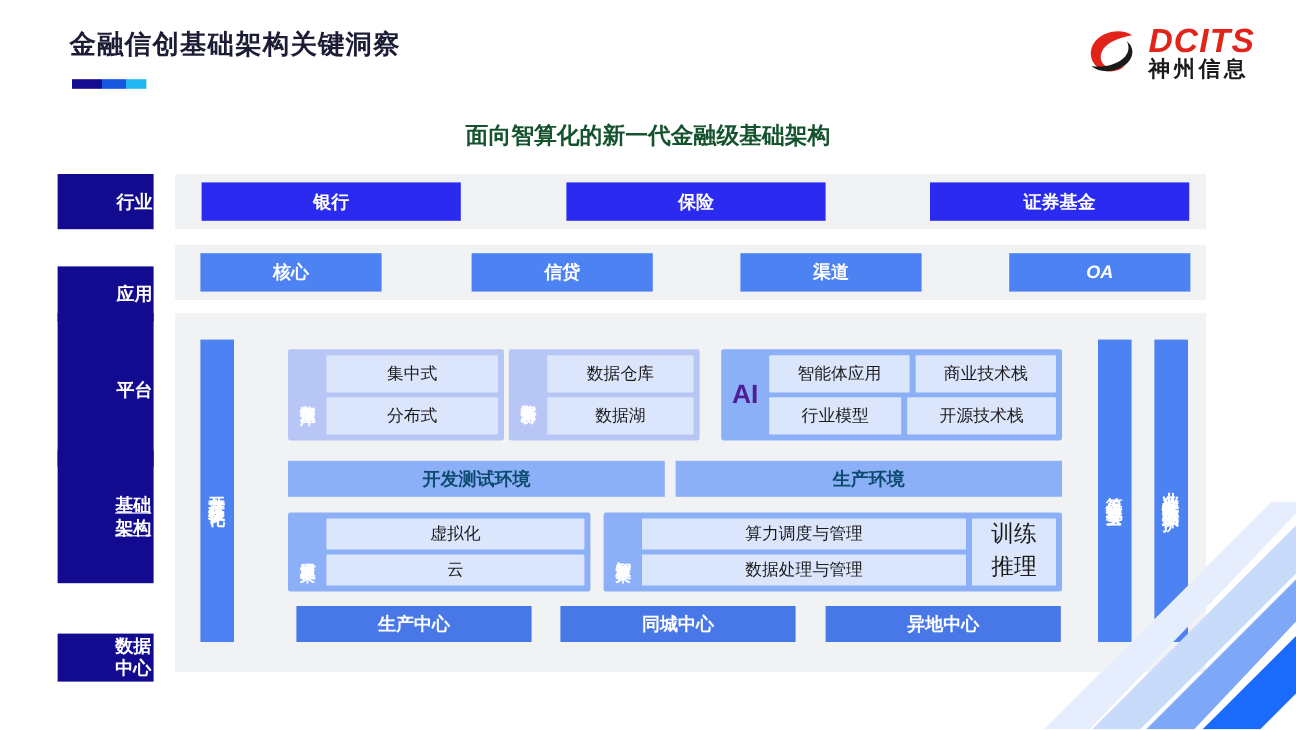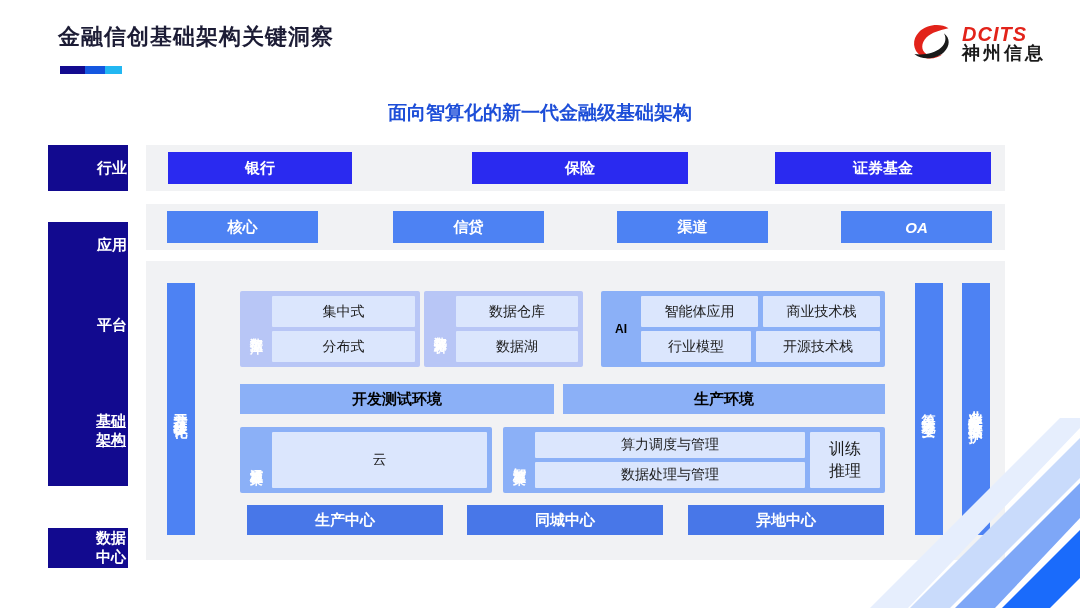--- a/index.html
+++ b/index.html
@@ -24,26 +24,26 @@
   }
   .title-underline { position:absolute; left:60px; top:66px; width:62px; height:8px; display:flex; }
   .title-underline i { display:block; height:100%; }
   .tu1 { width:40%; background:#130a8f; }
   .tu2 { width:32%; background:#1557e0; }
   .tu3 { width:28%; background:#22b7f2; }
 
   .logo { position:absolute; right:34px; top:20px; display:flex; align-items:center; gap:8px; }
   .logo-mark { width:46px; height:46px; flex:0 0 auto; }
   .logo-text { line-height:1; }
-  .logo-en { font-size:20px; font-weight:bold; font-style:italic; color:#e2231a; letter-spacing:1px; }
+  .logo-en { font-size:28px; font-weight:bold; font-style:italic; color:#e2231a; letter-spacing:1px; }
   .logo-cn { font-size:18px; font-weight:bold; color:#1a1a1a; letter-spacing:3px; margin-top:3px; }
 
   .subtitle {
     position:absolute; left:0; top:100px; width:1080px; text-align:center;
-    font-size:19px; font-weight:bold; color:#1d4ed8;
+    font-size:19px; font-weight:bold; color:#14532d;
   }
 
   
   .chip {
     display:flex; align-items:center; justify-content:center;
     color:#fff; font-weight:bold; text-align:center;
   }
 
   
   .rowlabel {
@@ -83,48 +83,48 @@
   }
   .group-lv { background:#b8c6f6; }   
   .group-md { background:#8bb0f7; }   
   .group-label-v {
     writing-mode:vertical-rl; text-orientation:upright;
     color:#fff; font-weight:bold; font-size:13px; letter-spacing:1px;
     display:flex; align-items:center; justify-content:center;
     flex:0 0 auto; width:22px; margin-right:5px;
   }
   .group-label-h {
-    color:#000000; font-weight:bold; font-size:12px;
+    color:#4c1d95; font-weight:bold; font-size:22px;
     display:flex; align-items:center; justify-content:center;
     flex:0 0 auto; width:30px; margin-right:5px;
   }
   .group-body { flex:1 1 auto; display:flex; flex-direction:column; gap:4px; }
   .group-row { display:flex; gap:5px; flex:1 1 auto; }
   .cell {
     flex:1 1 auto; background:#dbe6fd; color:#1b1b1b; font-size:14px;
     display:flex; align-items:center; justify-content:center; border-radius:1px;
   }
 
   #grp-db   { left:240px; top:291px; width:180px; height:76px; }
   #grp-an   { left:424px; top:291px; width:159px; height:76px; }
   #grp-ai   { left:601px; top:291px; width:284px; height:76px; }
 
   
   .envbar {
-    position:absolute; background:#8bb0f7; color:#000000; font-weight:bold; font-size:15px;
+    position:absolute; background:#8bb0f7; color:#0c4a6e; font-weight:bold; font-size:15px;
     display:flex; align-items:center; justify-content:center;
   }
   #env-dev  { left:240px; top:384px; width:314px; height:30px; }
   #env-prod { left:563px; top:384px; width:322px; height:30px; }
 
   
   #grp-gen  { left:240px; top:427px; width:252px; height:66px; }
   #grp-intel{ left:503px; top:427px; width:382px; height:66px; }
   .side-cell {
-    flex:0 0 auto; width:70px; background:#dbe6fd; color:#1b1b1b; font-size:16px;
+    flex:0 0 auto; width:70px; background:#dbe6fd; color:#1b1b1b; font-size:19px;
     display:flex; flex-direction:column; align-items:center; justify-content:center;
     border-radius:1px; line-height:1.4; margin-left:5px;
   }
 
   
   .dc-chip { position:absolute; top:505px; height:30px; background:#4877e8; font-size:15px; }
 </style>
 </head>
 <body>
 
@@ -152,21 +152,21 @@
 
 <div class="subtitle">面向智算化的新一代金融级基础架构</div>
 
 <div class="rowlabel" style="left:48px;top:145px;width:80px;height:46px;">行业</div>
 <div class="rowlabel" style="left:48px;top:204px;width:80px;height:46px;margin-top:18px;">应用</div>
 <div class="rowlabel" style="left:48px;top:261px;width:80px;height:128px;">平台</div>
 <div class="rowlabel" style="left:48px;top:375px;width:80px;height:111px;text-decoration:underline;">基础架构</div>
 <div class="rowlabel" style="left:48px;top:528px;width:80px;height:40px;">数据中心</div>
 
 <div class="band" id="band-industry"></div>
-<div class="chip ind-chip" style="left:168px;width:184px;">银行</div>
+<div class="chip ind-chip" style="left:168px;width:216px;">银行</div>
 <div class="chip ind-chip" style="left:472px;width:216px;">保险</div>
 <div class="chip ind-chip" style="left:775px;width:216px;">证券基金</div>
 
 <div class="band" id="band-app"></div>
 <div class="chip app-chip" style="left:167px;width:151px;">核心</div>
 <div class="chip app-chip" style="left:393px;width:151px;">信贷</div>
 <div class="chip app-chip" style="left:617px;width:151px;">渠道</div>
 <div class="chip app-chip" style="left:841px;width:151px;font-style:italic;">OA</div>
 
 <div class="band" id="band-main"></div>
@@ -204,20 +204,21 @@
     </div>
   </div>
 </div>
 
 <div class="envbar" id="env-dev">开发测试环境</div>
 <div class="envbar" id="env-prod">生产环境</div>
 
 <div class="group group-md" id="grp-gen">
   <div class="group-label-v">通算框架</div>
   <div class="group-body">
+    <div class="cell">虚拟化</div>
     <div class="cell">云</div>
   </div>
 </div>
 
 <div class="group group-md" id="grp-intel">
   <div class="group-label-v">智算框架</div>
   <div class="group-body">
     <div class="cell">算力调度与管理</div>
     <div class="cell">数据处理与管理</div>
   </div>

